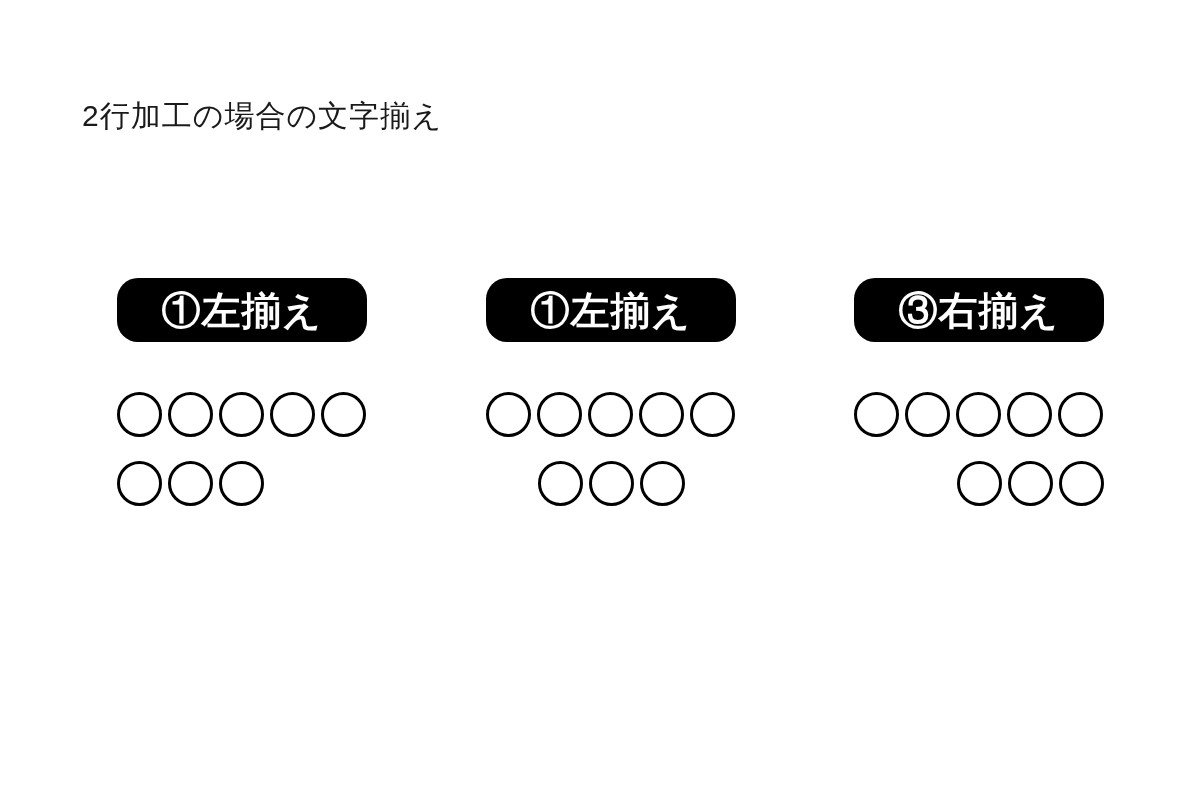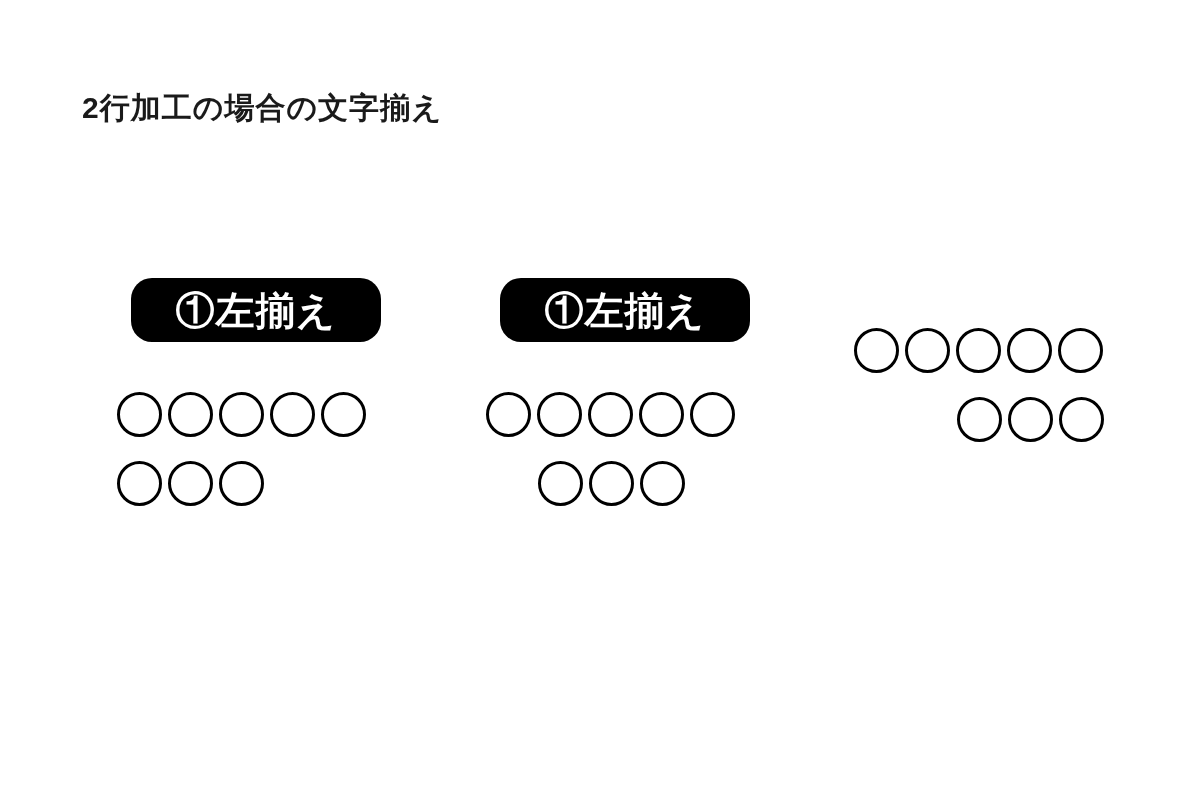--- a/index.html
+++ b/index.html
@@ -10,23 +10,23 @@
   .canvas {
     position: relative;
     width: 1200px;
     height: 800px;
     background: var(--page-bg, #ffffff);
     overflow: hidden;
   }
   .title {
     position: absolute;
     left: 82px;
-    top: 88px;
+    top: 96px;
     font-size: 30px;
-    font-weight: 700;
+    font-weight: 400;
     letter-spacing: 1px;
     color: var(--title-color, #1a1a1a);
     white-space: nowrap;
   }
   .sections {
     position: absolute;
     top: 278px;
     left: 0;
     right: 0;
     height: 260px;
@@ -41,21 +41,20 @@
   .section:nth-of-type(3) { left: 854px; }
   .label-pill {
     width: 100%;
     height: 64px;
     background: var(--label-bg, #000000);
     border-radius: 21px;
     display: flex;
     align-items: center;
     justify-content: center;
     box-sizing: border-box;
-    margin-left: 14px;
   }
   .label-text {
     color: var(--label-fg, #ffffff);
     font-family: "Liberation Serif", serif;
     font-size: 39px;
     font-weight: 700;
     line-height: 1;
     white-space: nowrap;
     letter-spacing: 1px;
   }
@@ -113,20 +112,23 @@
           <div class="circle"></div>
         </div>
     <div class="circle-row row2" style="justify-content: center;">
           <div class="circle"></div>
           <div class="circle"></div>
           <div class="circle"></div>
         </div>
   </div>
 
   <div class="section">
+    <div class="label-pill">
+      <span class="label-text">③右揃え</span>
+    </div>
     <div class="circle-row row1">
           <div class="circle"></div>
           <div class="circle"></div>
           <div class="circle"></div>
           <div class="circle"></div>
           <div class="circle"></div>
         </div>
     <div class="circle-row row2" style="justify-content: flex-end;">
           <div class="circle"></div>
           <div class="circle"></div>

